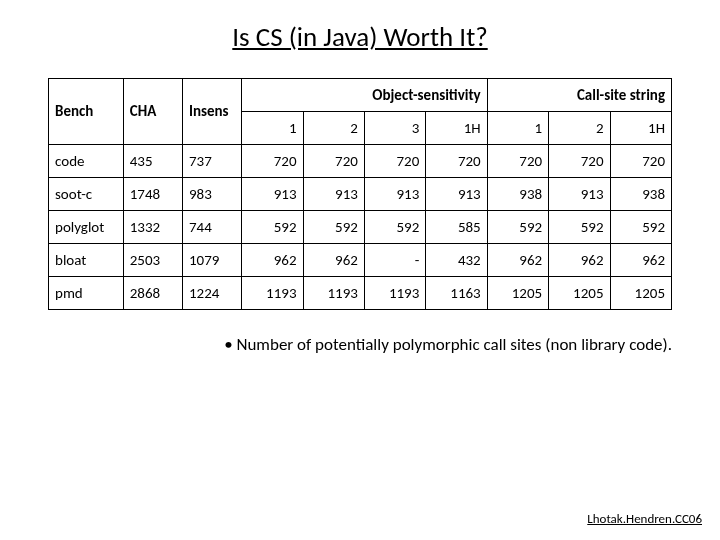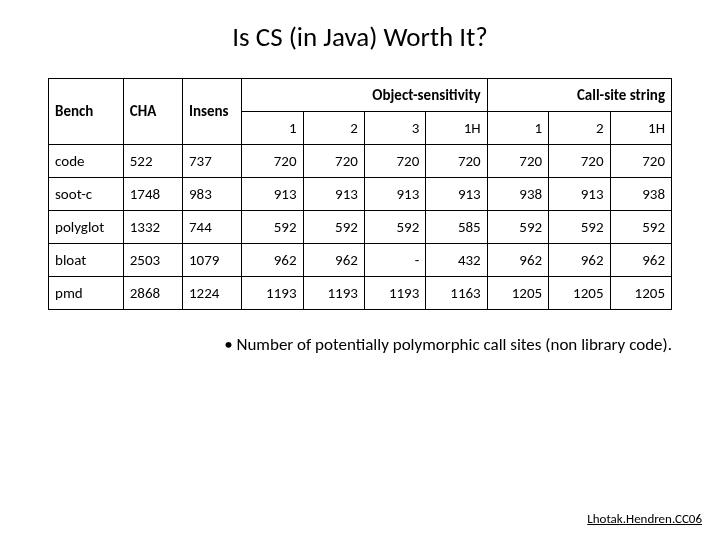--- a/index.html
+++ b/index.html
@@ -10,20 +10,21 @@
     font-family: Calibri, Arial, sans-serif;
     color: #000;
     position: relative;
     padding: 20px 48px 0 48px;
   }
   .title {
     text-align: center;
     font-size: 27px;
     line-height: 1.25;
     margin-bottom: 24px;
+    text-decoration: underline;
   }
   table {
     border-collapse: collapse;
     width: 100%;
     table-layout: fixed;
   }
   th, td {
     border: 1px solid #000;
     padding: 7px 6px;
     font-size: 15px;
@@ -95,21 +96,21 @@
       <th class="sub">3</th>
       <th class="sub">1H</th>
       <th class="sub">1</th>
       <th class="sub">2</th>
       <th class="sub">1H</th>
     </tr>
   </thead>
   <tbody>
     <tr>
       <td>code</td>
-      <td>522</td>
+      <td>435</td>
       <td>737</td>
       <td class="num">720</td>
       <td class="num">720</td>
       <td class="num">720</td>
       <td class="num">720</td>
       <td class="num">720</td>
       <td class="num">720</td>
       <td class="num">720</td>
     </tr>
     <tr>

